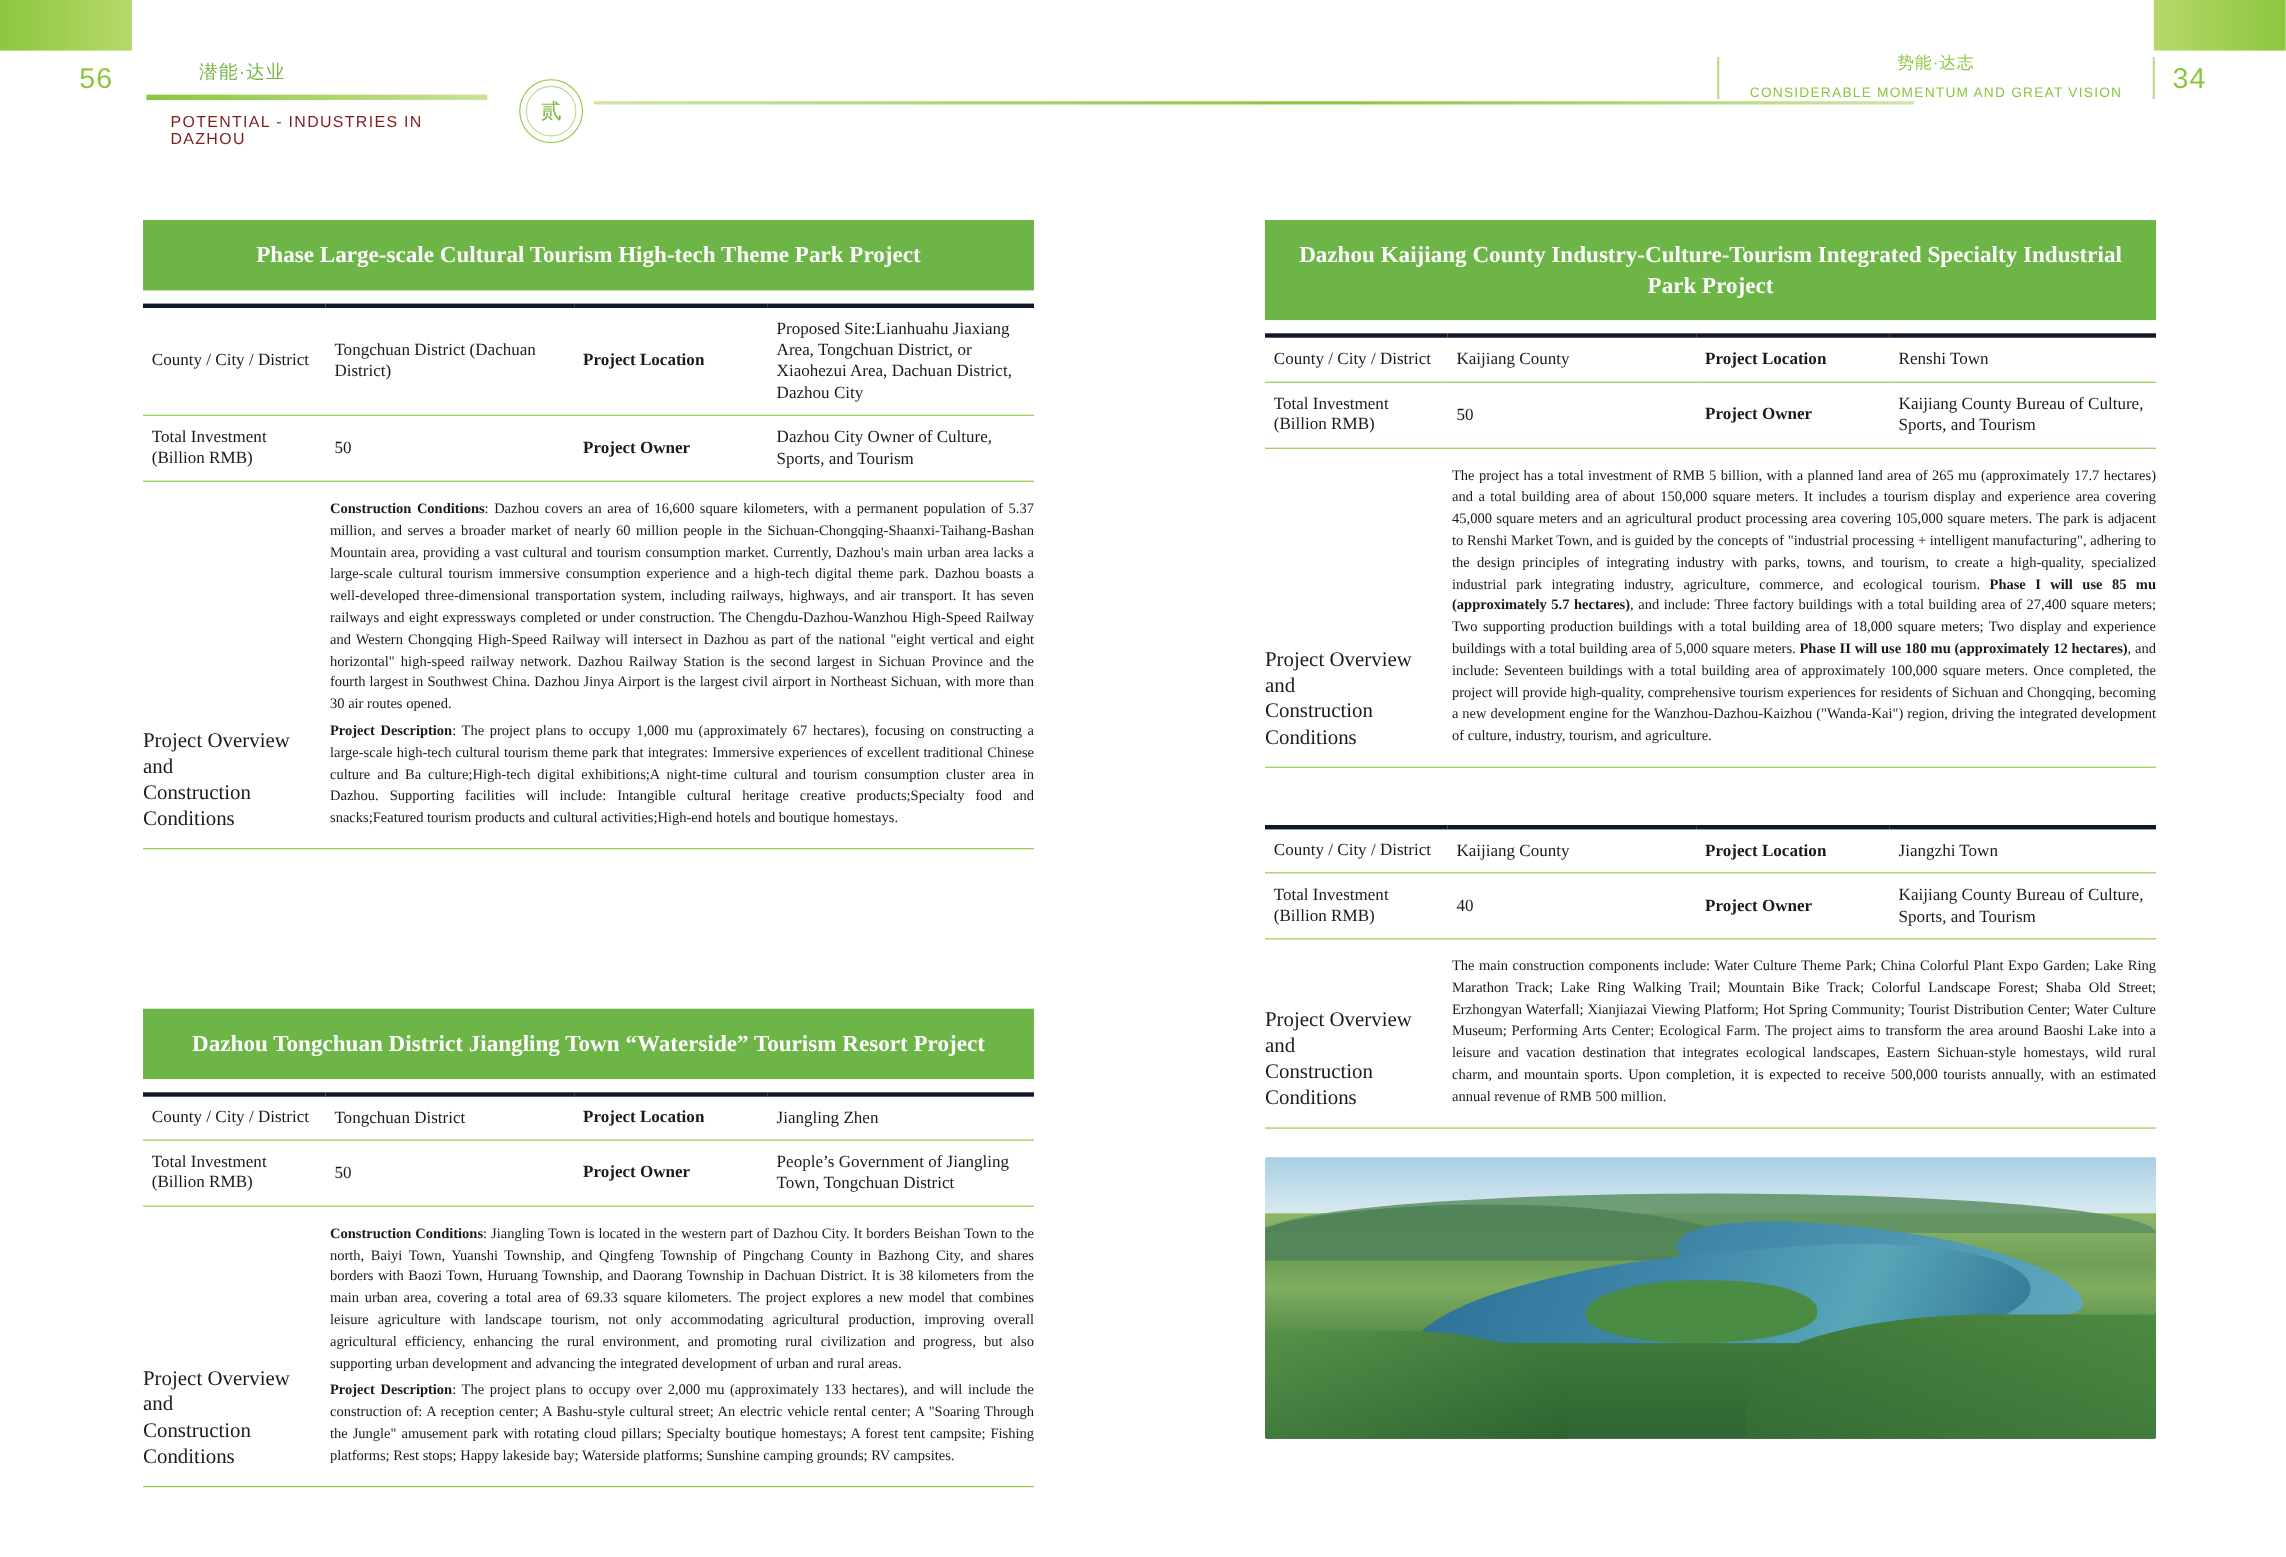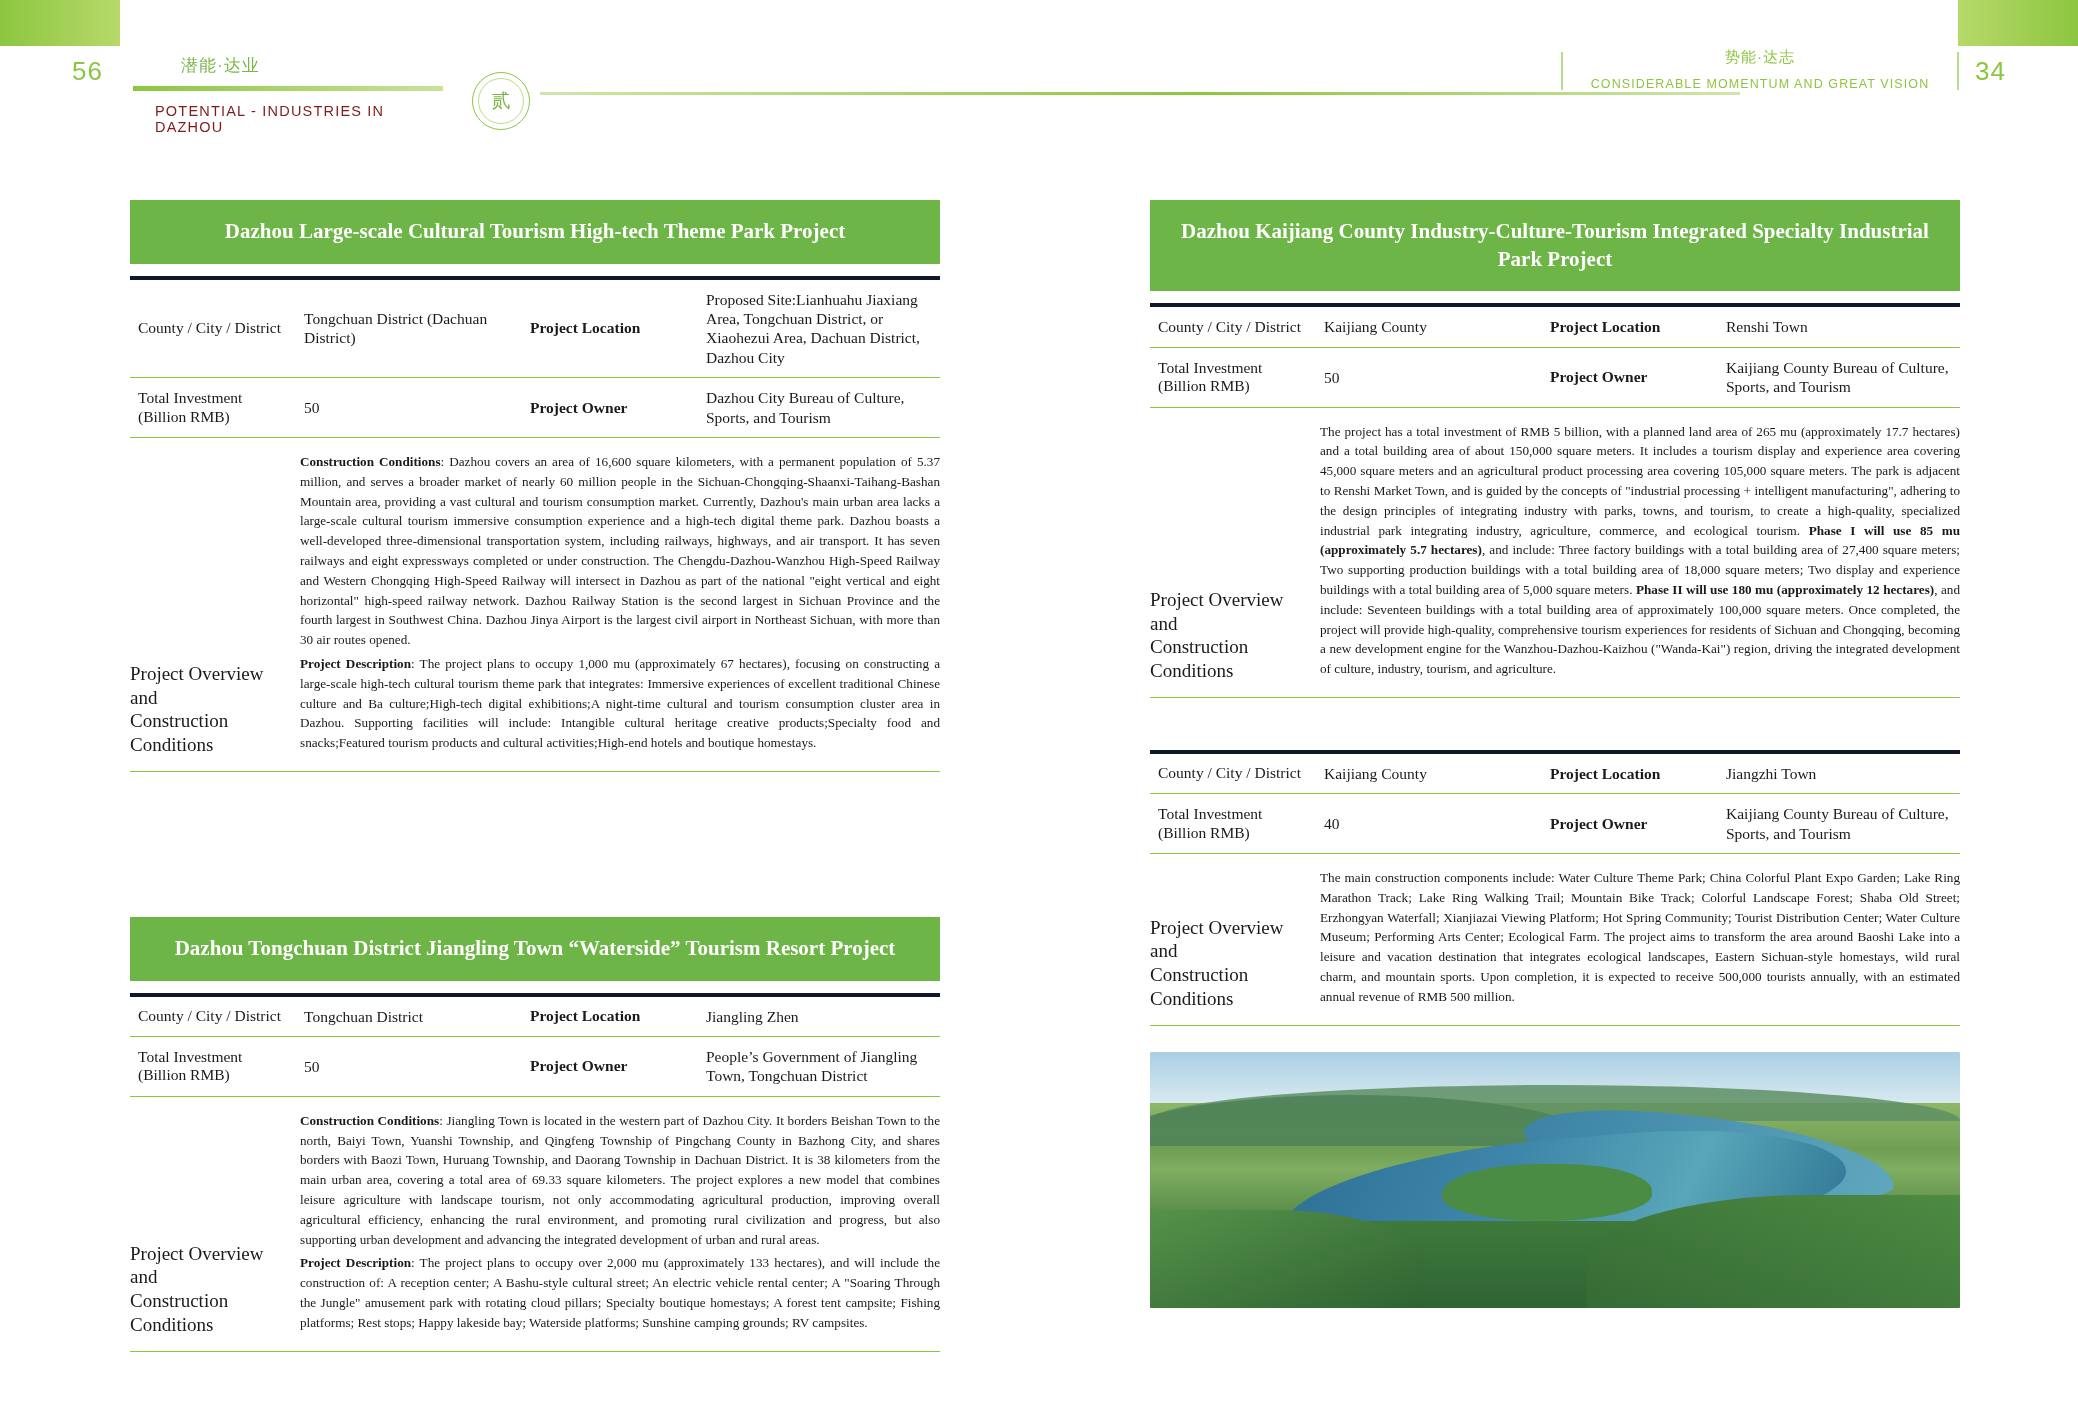--- a/index.html
+++ b/index.html
@@ -176,37 +176,37 @@
   <div class="hdr-right">
     <div class="vbar l"></div>
     <div class="vbar r"></div>
     <div class="cn">势能·达志</div>
     <div class="en">CONSIDERABLE MOMENTUM AND GREAT VISION</div>
   </div>
 
   <div class="col left" style="top:200px;">
 
     <div class="block">
-      <div class="block-title">Dazhou Large-scale Cultural Tourism High-tech Theme Park Project</div>
+      <div class="block-title">Phase Large-scale Cultural Tourism High-tech Theme Park Project</div>
       <table class="info">
         <tbody>
             <tr>
           <td class="lbl">County / City / District</td>
           <td class="val">Tongchuan District (Dachuan District)</td>
           <td class="lbl2">Project Location</td>
           <td class="val2">Proposed Site:Lianhuahu Jiaxiang Area, Tongchuan District, or Xiaohezui Area, Dachuan District, Dazhou City</td>
         </tr>
         <tr>
           <td class="lbl">
             <span>Total Investment</span><br>
             <span>(Billion RMB)</span>
           </td>
           <td class="val">50</td>
           <td class="lbl2">Project Owner</td>
-          <td class="val2">Dazhou City Bureau of Culture, Sports, and Tourism</td>
+          <td class="val2">Dazhou City Owner of Culture, Sports, and Tourism</td>
         </tr>
       </tbody>
         </table>
       <div class="desc-wrap">
         <div class="desc-label">
           <div>
             <span>Project Overview and</span><br>
             <span>Construction Conditions</span>
           </div>
         </div>

